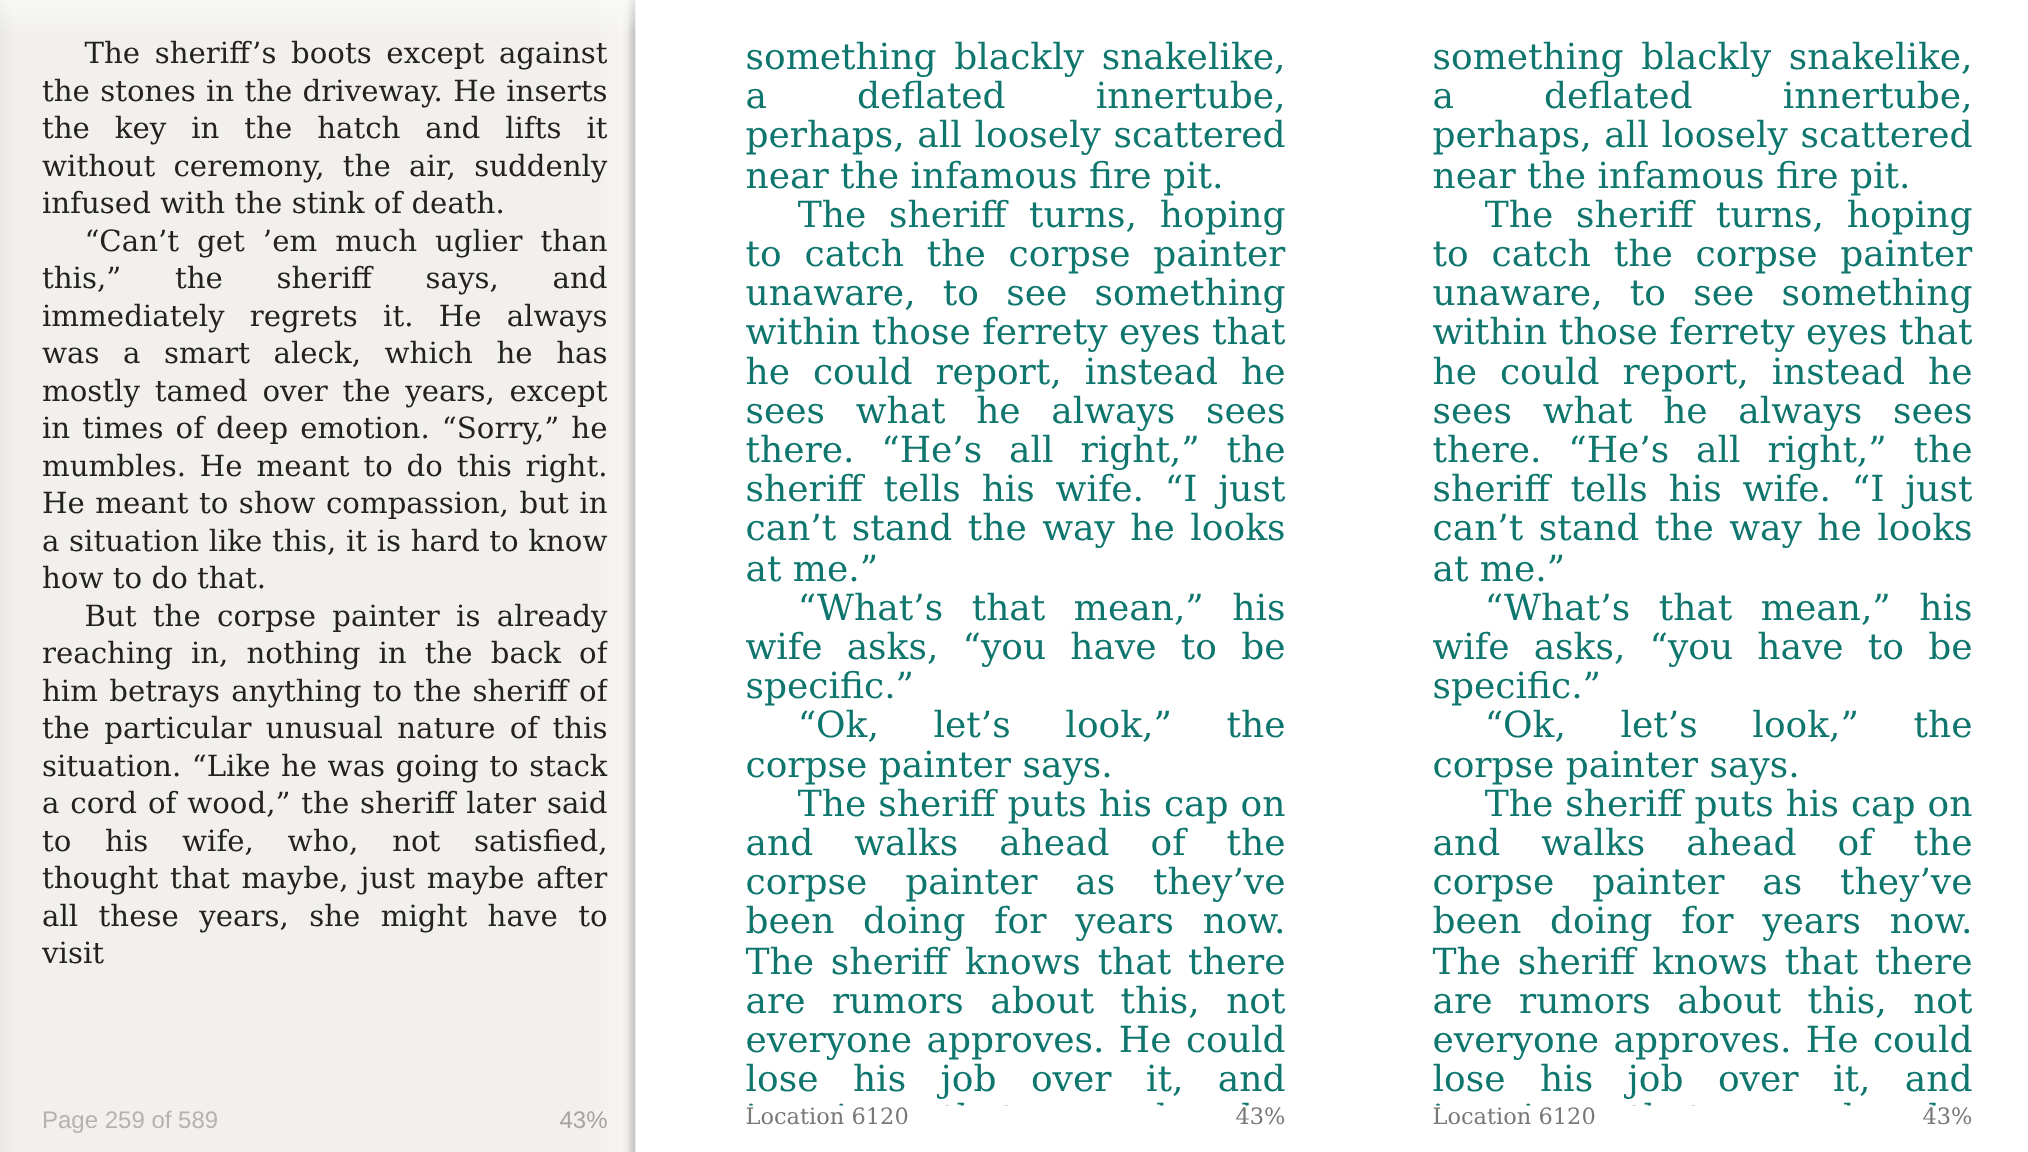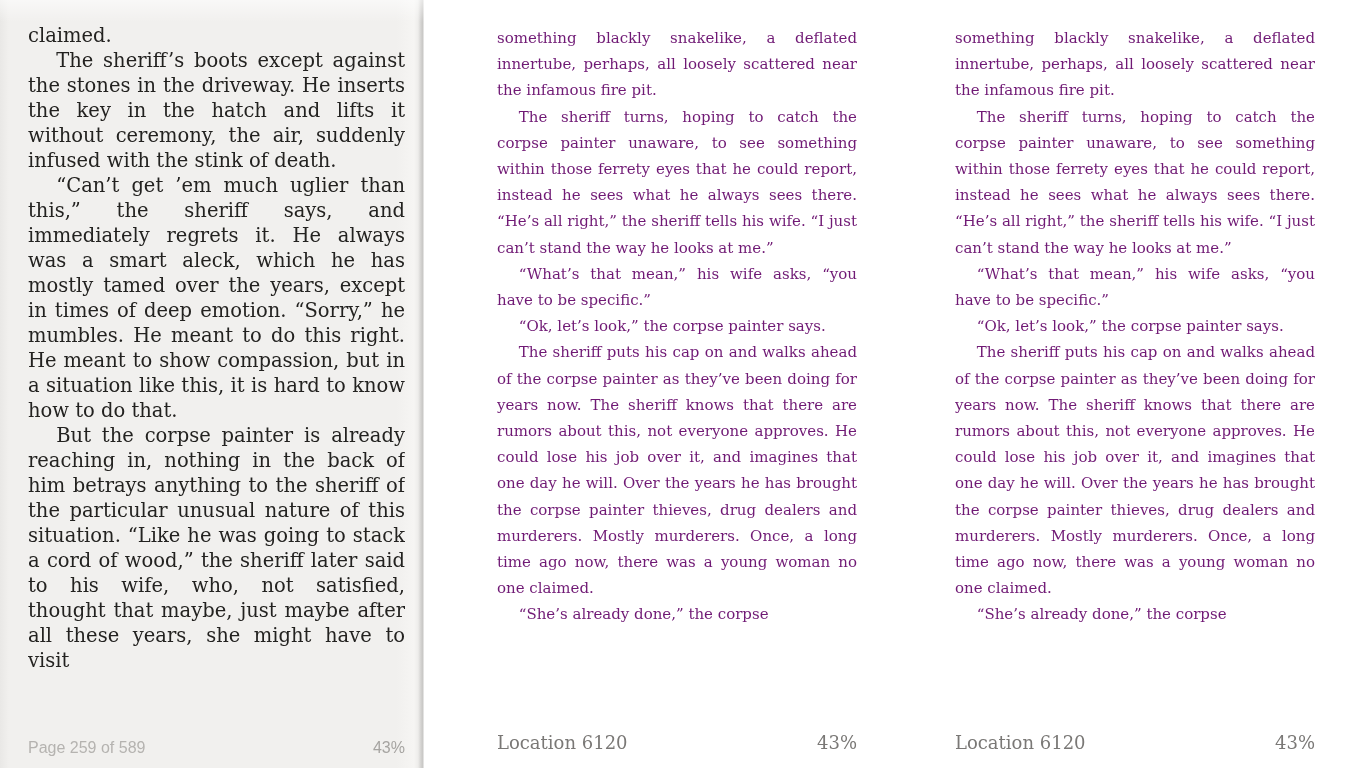--- a/index.html
+++ b/index.html
@@ -48,23 +48,23 @@
     width: 377px;
     height: 706px;
     font-size: 19.5px;
     line-height: 25px;
     color: #232220;
   }
   .col-std {
     top: 25px;
     width: 360px;
     height: 712px;
-    font-size: 15px;
+    font-size: 24px;
     line-height: 26.2px;
-    color: #701a75;
+    color: #0f766e;
   }
   .page-center .col-std { left: 73px; }
   .page-right  .col-std { left: 49px; }
 
   .para { margin: 0; padding: 0; }
   .para.indent { text-indent: 1.45em; }
 
   .footer {
     position: absolute;
     display: flex;
@@ -77,35 +77,34 @@
     bottom: 11px;
     font-family: "Liberation Sans", sans-serif;
     font-size: 16px;
     color: #b5b3b0;
   }
   .footer-left .footer-right-item { color: #a6a4a1; }
   .footer-std {
     bottom: 15px;
     width: 360px;
     font-family: "DejaVu Serif", serif;
-    font-size: 18px;
+    font-size: 15px;
     color: #7a7876;
   }
   .page-center .footer-std { left: 73px; }
   .page-right  .footer-std { left: 49px; }
 </style>
 </head>
 <body>
 
 <div class="stage">
 
   <div class="page page-left">
     <div class="text-col col-left">
 
-    <p class="para">claimed.</p>
         <p class="para indent">The sheriff’s boots except against the stones in the driveway. He inserts the key in the hatch and lifts it without ceremony, the air, suddenly infused with the stink of death.</p>
         <p class="para indent">“Can’t get ’em much uglier than this,” the sheriff says, and immediately regrets it. He always was a smart aleck, which he has mostly tamed over the years, except in times of deep emotion. “Sorry,” he mumbles. He meant to do this right. He meant to show compassion, but in a situation like this, it is hard to know how to do that.</p>
         <p class="para indent">But the corpse painter is already reaching in, nothing in the back of him betrays anything to the sheriff of the particular unusual nature of this situation. “Like he was going to stack a cord of wood,” the sheriff later said to his wife, who, not satisfied, thought that maybe, just maybe after all these years, she might have to visit</p>
       </div>
     <div class="footer footer-left">
       <span class="footer-left-item">Page 259 of 589</span>
       <span class="footer-right-item">43%</span>
     </div>
   </div>
 

